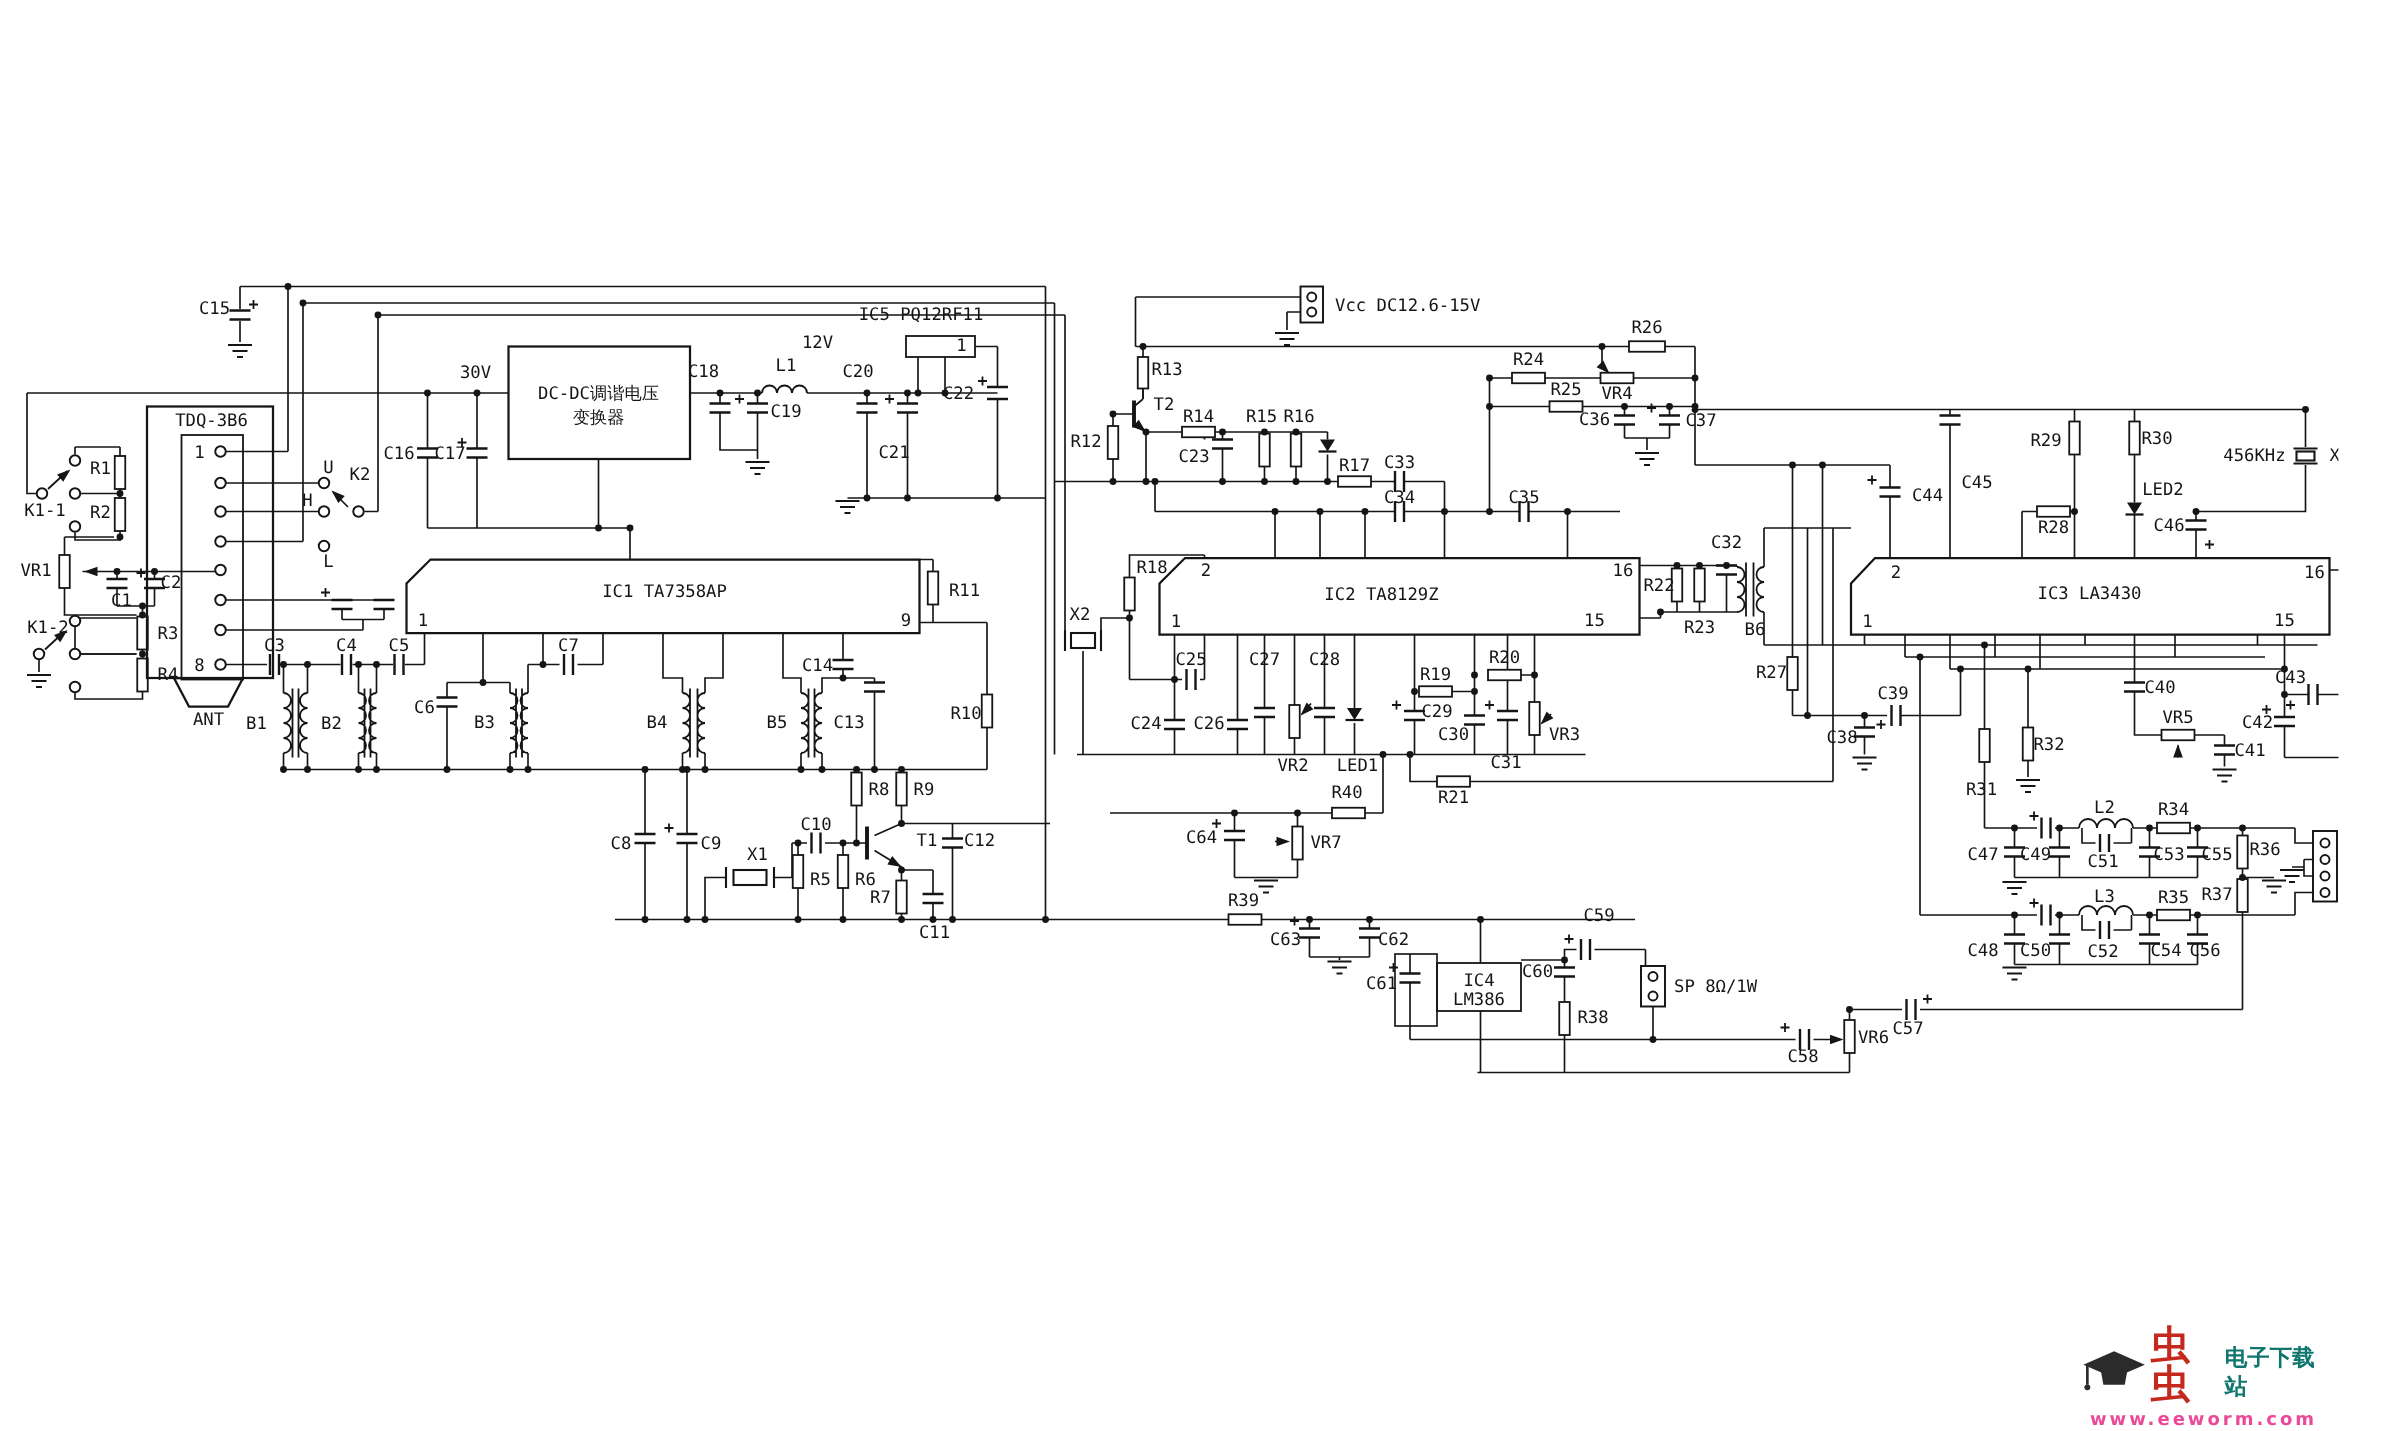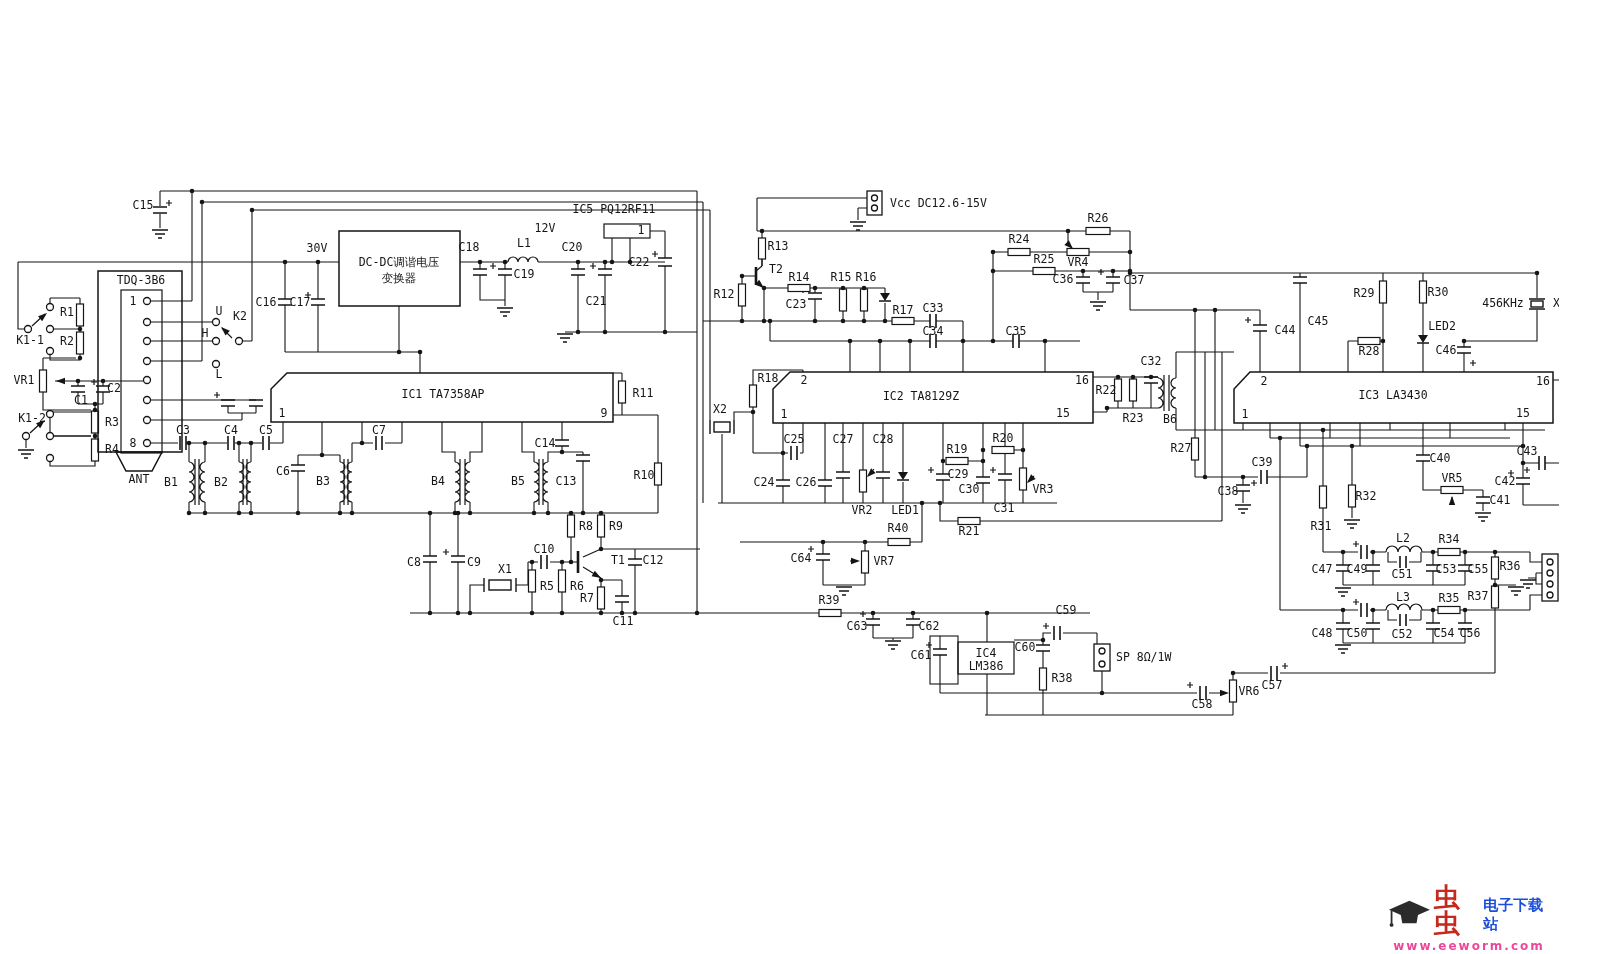--- a/index.html
+++ b/index.html
@@ -2,21 +2,21 @@
 <html><head>
 <meta charset="utf-8">
 <style>
   html,body{margin:0;padding:0;background:#ffffff;}
   .stage{position:relative;width:1559px;height:954px;background:#fff;overflow:hidden;
          font-family:"DejaVu Sans Mono", monospace;}
   svg text{font-family:"DejaVu Sans Mono", monospace;font-size:11.5px;fill:#151515;}
   .watermark{position:absolute;left:1388px;top:884px;width:162px;}
   .wm-row{display:flex;align-items:flex-end;gap:3px;}
   .wm-brand{font:bold 26px "DejaVu Sans",sans-serif;color:#c5281c;line-height:1;}
-  .wm-site{font:bold 15px "DejaVu Sans",sans-serif;color:#1d4ed8;padding-bottom:2px;}
+  .wm-site{font:bold 15px "DejaVu Sans",sans-serif;color:#0f766e;padding-bottom:2px;}
   .wm-url{margin-top:3px;font:bold 12px "DejaVu Sans",sans-serif;color:#ec4899;
           letter-spacing:2px;text-align:center;}
 </style>
 </head>
 <body>
 
 <div class="stage">
 <svg width="1605" height="954" viewBox="0 0 1605 954" xmlns="http://www.w3.org/2000/svg">
   <defs>
     <path id="ah" d="M0,0 L-9,-3.2 L-9,3.2 Z" fill="#151515"></path>

